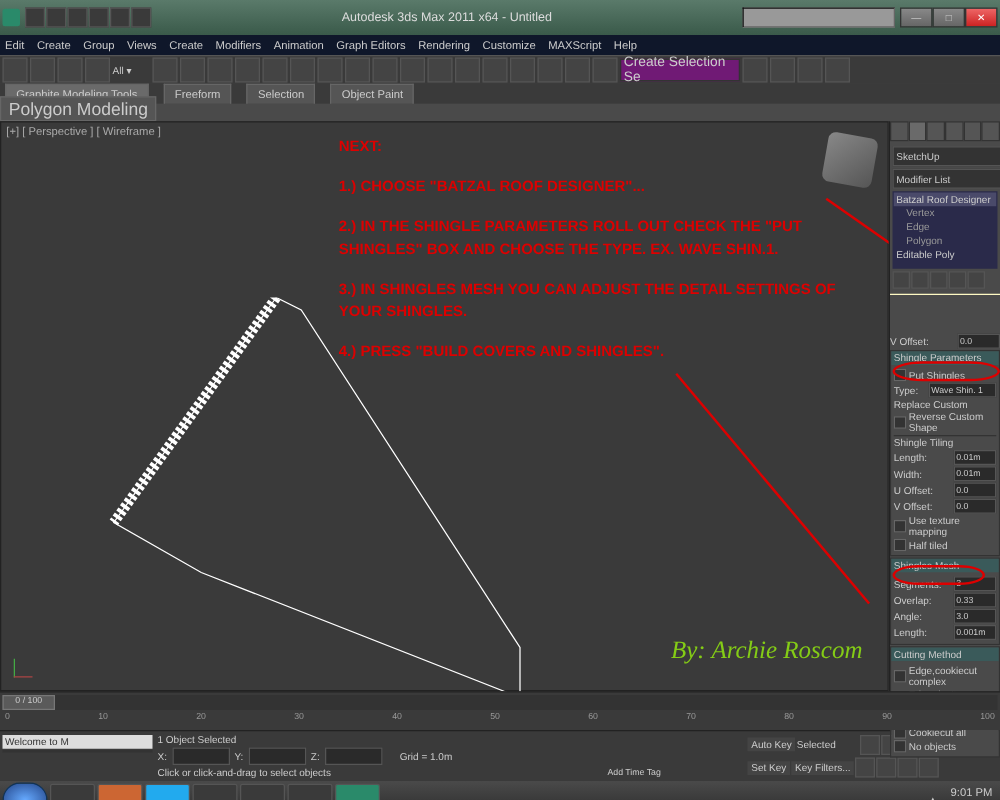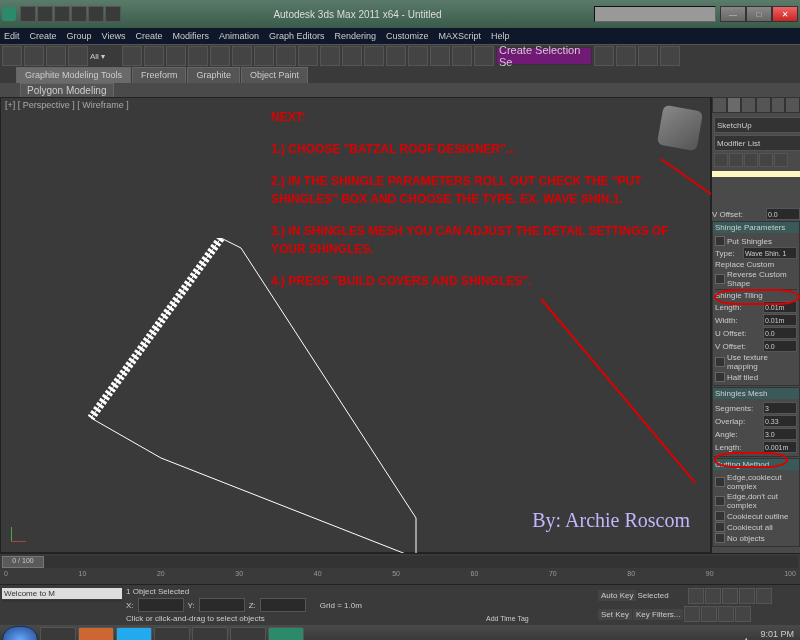--- a/index.html
+++ b/index.html
@@ -10,43 +10,43 @@
 .title-text{flex:1;text-align:center;color:#ddd;font-size:10px}
 .search-box{width:120px;height:14px;background:#999;border:1px inset #666;margin-right:4px}
 .win-btns{display:flex}
 .win-btns span{width:24px;height:14px;background:linear-gradient(#888,#666);border:1px solid #333;display:flex;align-items:center;justify-content:center;font-size:8px}
 .win-btns .close{background:linear-gradient(#e66,#c22);color:#fff}
 .menubar{height:16px;background:#0f172a;display:flex;align-items:center;padding:0 4px;gap:10px;color:#ccc;font-size:9px}
 .menubar span{cursor:default}
 .toolbar{height:22px;background:#3a3a3a;display:flex;align-items:center;padding:0 2px;gap:2px;border-top:1px solid #555}
 .tb{width:18px;height:18px;background:#444;border:1px solid #555;display:inline-block}
 .tb-sel{width:90px;height:16px;background:#701a75;border:1px solid #333;font-size:11px;display:flex;align-items:center;padding:0 2px}
-.ribbon-tabs{height:16px;background:#3a3a3a;display:flex;gap:1px;padding:0 16px;font-size:9px}
+.ribbon-tabs{height:16px;background:#3a3a3a;display:flex;gap:12px;padding:0 4px;font-size:9px}
 .ribbon-tabs span{padding:2px 8px;background:#555;border:1px solid #666;border-bottom:none}
 .ribbon-tabs .active{background:#6a6a6a}
-.sub-ribbon{height:14px;background:#4a4a4a;padding:0 20px;font-size:10px;display:flex;align-items:center}
+.sub-ribbon{height:14px;background:#4a4a4a;padding:0 0;font-size:14px;display:flex;align-items:flex-end}
 .sub-ribbon span{padding:1px 6px;background:#555;border:1px solid #666}
 .main{display:flex;height:456px}
 .viewport{flex:1;background:#3a3a3a;position:relative;border:1px solid #222}
 .vp-label{position:absolute;top:2px;left:4px;font-size:9px;color:#aaa}
 .vp-cube{position:absolute;top:10px;right:10px;width:40px;height:40px;background:linear-gradient(135deg,#888,#555);border-radius:6px;transform:rotate(10deg)}
 .vp-axis{position:absolute;bottom:10px;left:10px;width:20px;height:20px}
 .vp-axis::before{content:"";position:absolute;width:1px;height:15px;background:#4a4;left:0;bottom:0}
 .vp-axis::after{content:"";position:absolute;width:15px;height:1px;background:#a44;left:0;bottom:0}
 .roof-shape{position:absolute;top:140px;left:80px;width:340px;height:350px}
 .roof-shape svg{width:100%;height:100%}
 .overlay-text{position:absolute;top:10px;left:270px;color:#d00;font-size:12px;font-weight:bold;line-height:1.5;width:400px}
 .overlay-text p{margin:0 0 14px 0}
-.byline{position:absolute;bottom:20px;right:20px;font-family:'Brush Script MT',cursive;font-size:20px;color:#c4b5fd;}
+.byline{position:absolute;bottom:20px;right:20px;font-family:'Brush Script MT',cursive;font-size:20px;color:#84cc16;font-style:italic}
 .red-line{position:absolute;border-top:2px solid #d00;transform-origin:left center}
 .cmdpanel{width:88px;background:#4a4a4a;border-left:1px solid #222;font-size:8px}
 .cmd-tabs{display:flex;height:16px}
 .cmd-tabs span{flex:1;background:#555;border:1px solid #333}
 .cmd-tabs .act{background:#6a6a6a}
-.cmd-section{padding:2px;border-bottom:6px solid #fef9c3}
+.cmd-section{padding:2px;border-bottom:1px solid #fef9c3}
 .cmd-dropdown{width:100%;height:14px;background:#333;border:1px solid #555;display:flex;align-items:center;padding:0 2px;font-size:8px;margin:2px 0}
 .mod-stack{background:#2a2a4a;height:60px;font-size:8px;padding:1px}
 .mod-stack div{padding:1px 2px;color:#ccc}
 .mod-stack .m-sel{background:#4a4a6a}
 .mod-stack .m-sub{padding-left:10px;color:#999}
 .mod-btns{display:flex;gap:1px;margin:2px 0}
 .mod-btns span{width:12px;height:12px;background:#444;border:1px solid #555}
 .rollout{border:1px solid #333;margin:1px 0}
 .roll-head{background:#3a5a5a;padding:1px 2px;font-size:8px;display:flex;align-items:center}
 .roll-body{padding:2px;background:#4a4a4a}
@@ -137,21 +137,21 @@
   <div class="tb-sel">Create Selection Se</div>
   <span class="tb"></span>
     <span class="tb"></span>
   <span class="tb"></span>
     <span class="tb"></span>
 </div>
 
 <div class="ribbon-tabs">
   <span class="active">Graphite Modeling Tools</span>
   <span>Freeform</span>
-  <span>Graphite</span>
+  <span>Selection</span>
   <span>Object Paint</span>
 </div>
 <div class="sub-ribbon">
     <span>Polygon Modeling</span>
   </div>
 
 <div class="main">
   <div class="viewport">
     <div class="vp-label">[+] [ Perspective ] [ Wireframe ]</div>
     <div class="vp-cube"></div>
@@ -179,20 +179,27 @@
       <span></span>
       <span class="act"></span>
       <span></span>
       <span></span>
       <span></span>
       <span></span>
     </div>
     <div class="cmd-section">
       <div class="cmd-dropdown">SketchUp</div>
       <div class="cmd-dropdown">Modifier List</div>
+      <div class="mod-stack">
+        <div class="m-sel">Batzal Roof Designer</div>
+        <div class="m-sub">Vertex</div>
+        <div class="m-sub">Edge</div>
+        <div class="m-sub">Polygon</div>
+        <div>Editable Poly</div>
+      </div>
       <div class="mod-btns">
           <span class="tb"></span>
           <span class="tb"></span>
           <span class="tb"></span>
           <span class="tb"></span>
           <span class="tb"></span>
         </div>
     </div>
     <div style="height:30px"></div>
     <div class="param-row">

